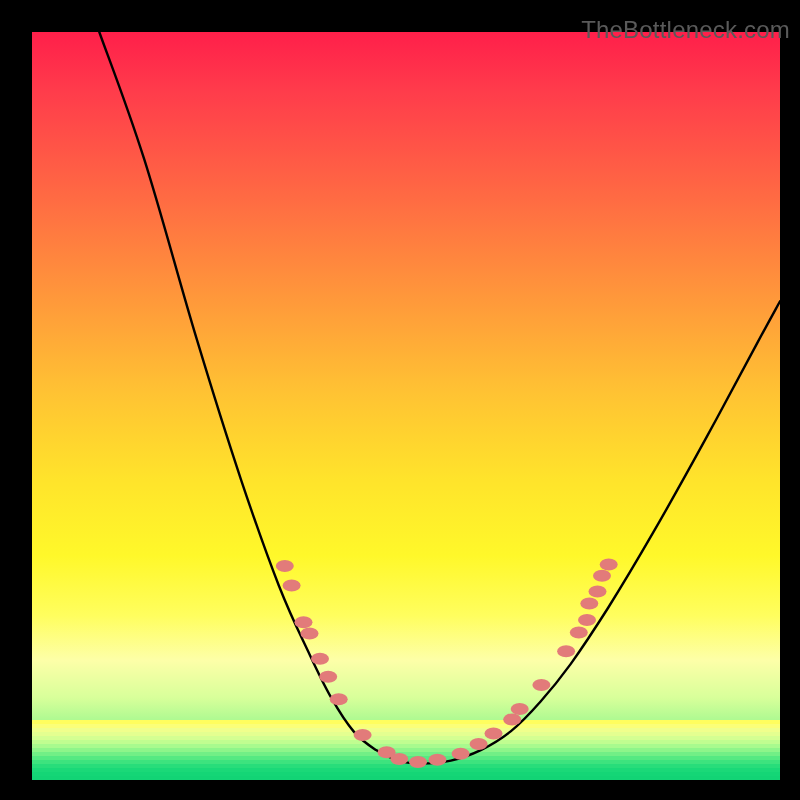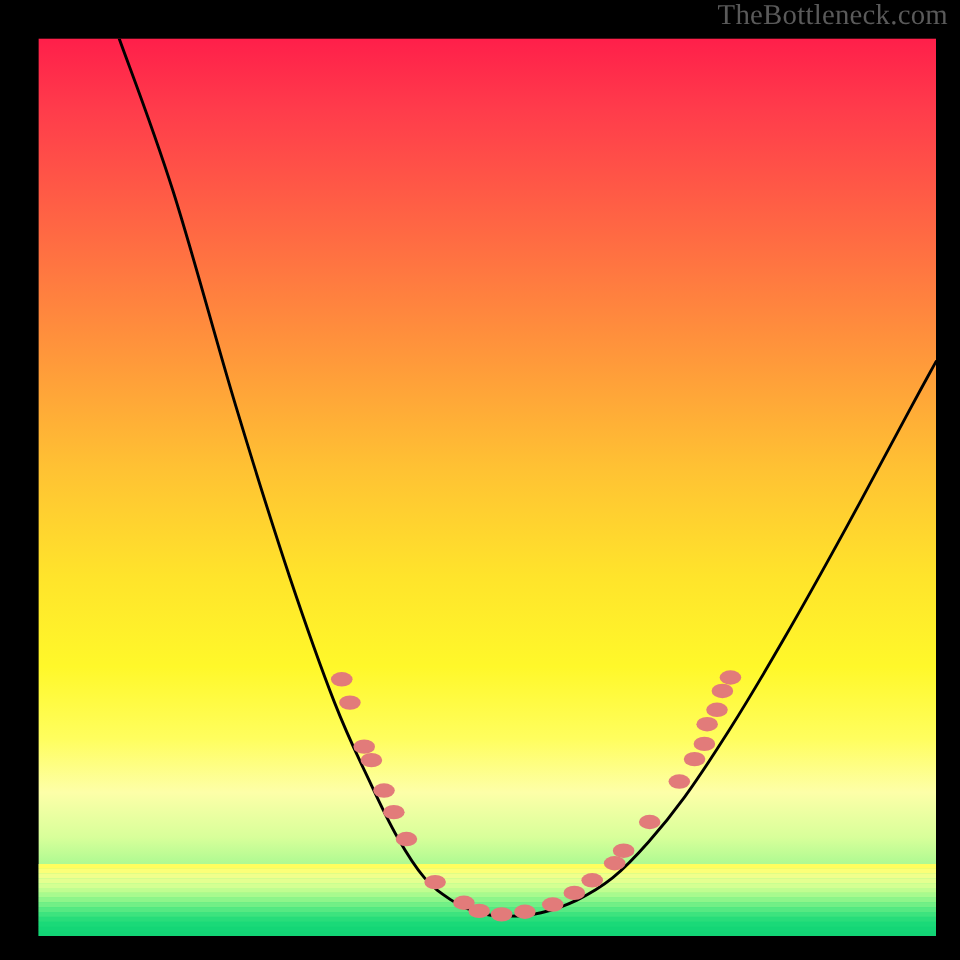--- a/index.html
+++ b/index.html
@@ -55,27 +55,27 @@
   .bottom-stripes div {
     height: 4px;
     width: 100%;
   }
   .curve-layer {
     position: absolute;
     inset: 0;
   }
   .watermark {
     position: absolute;
-    top: 0;
+    top: 16px;
     right: 10px;
     color: #5a5a5a;
     font-size: 24px;
     font-weight: 500;
     letter-spacing: 0.2px;
-    font-family: Liberation Serif, serif;
+    font-family: Liberation Sans, sans-serif;
     text-align: right;
   }
 </style>
 </head>
 <body>
 
 <div class="frame">
   <div class="plot">
     <div class="bg-gradient"></div>
 

